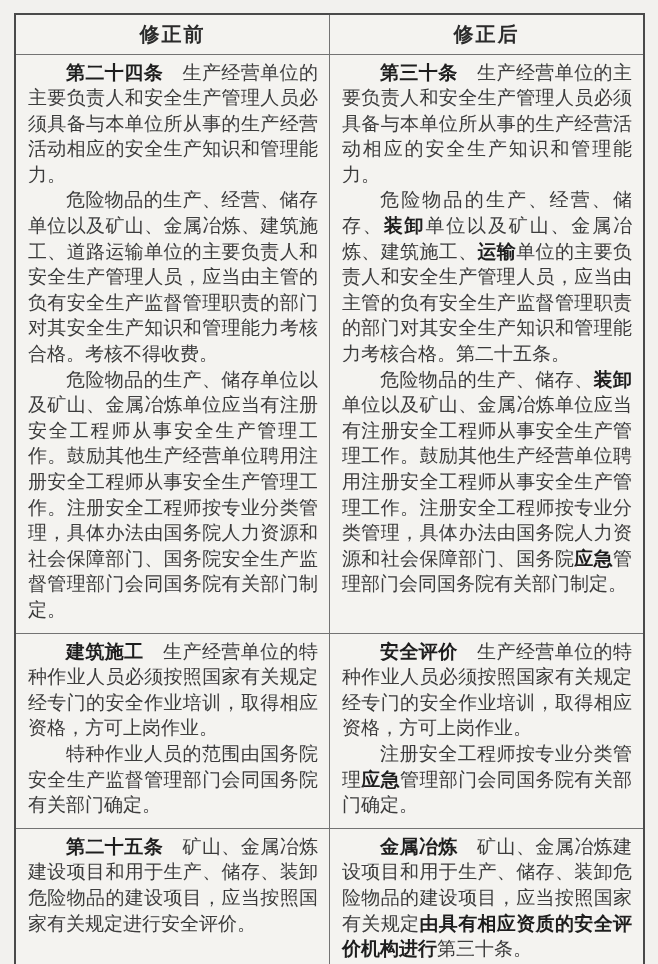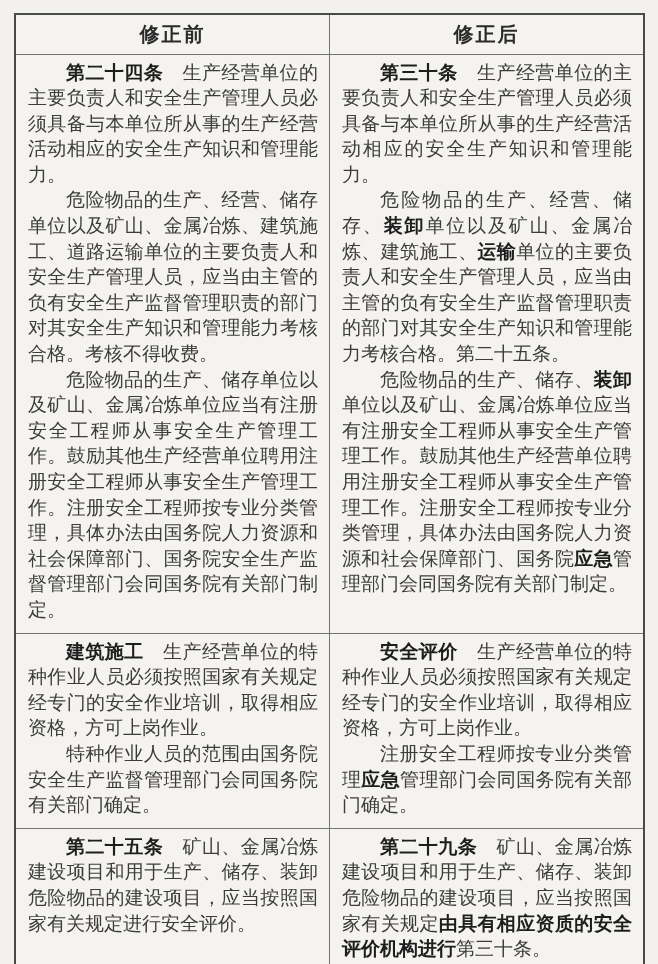--- a/index.html
+++ b/index.html
@@ -87,18 +87,18 @@
           <td>
             <p><span class="seg bold">安全评价</span><span class="seg">　生产经营单位的特种作业人员必须按照国家有关规定经专门的安全作业培训，取得相应资格，方可上岗作业。</span></p>
             <p><span class="seg">注册安全工程师按专业分类管理</span><span class="seg bold">应急</span><span class="seg">管理部门会同国务院有关部门确定。</span></p>
           </td>
         </tr>
         <tr>
           <td>
             <p><span class="seg bold">第二十五条</span><span class="seg">　矿山、金属冶炼建设项目和用于生产、储存、装卸危险物品的建设项目，应当按照国家有关规定进行安全评价。</span></p>
           </td>
           <td>
-            <p><span class="seg bold">第二十九条</span><span class="seg">　矿山、金属冶炼建设项目和用于生产、储存、装卸危险物品的建设项目，应当按照国家有关规定</span><span class="seg bold">由具有相应资质的安全评价机构进行</span><span class="seg">第三十条。</span></p>
+            <p><span class="seg bold">金属冶炼</span><span class="seg">　矿山、金属冶炼建设项目和用于生产、储存、装卸危险物品的建设项目，应当按照国家有关规定</span><span class="seg bold">由具有相应资质的安全评价机构进行</span><span class="seg">第三十条。</span></p>
           </td>
         </tr>
       </tbody>
   </table>
 </div>
 
 </body></html>

